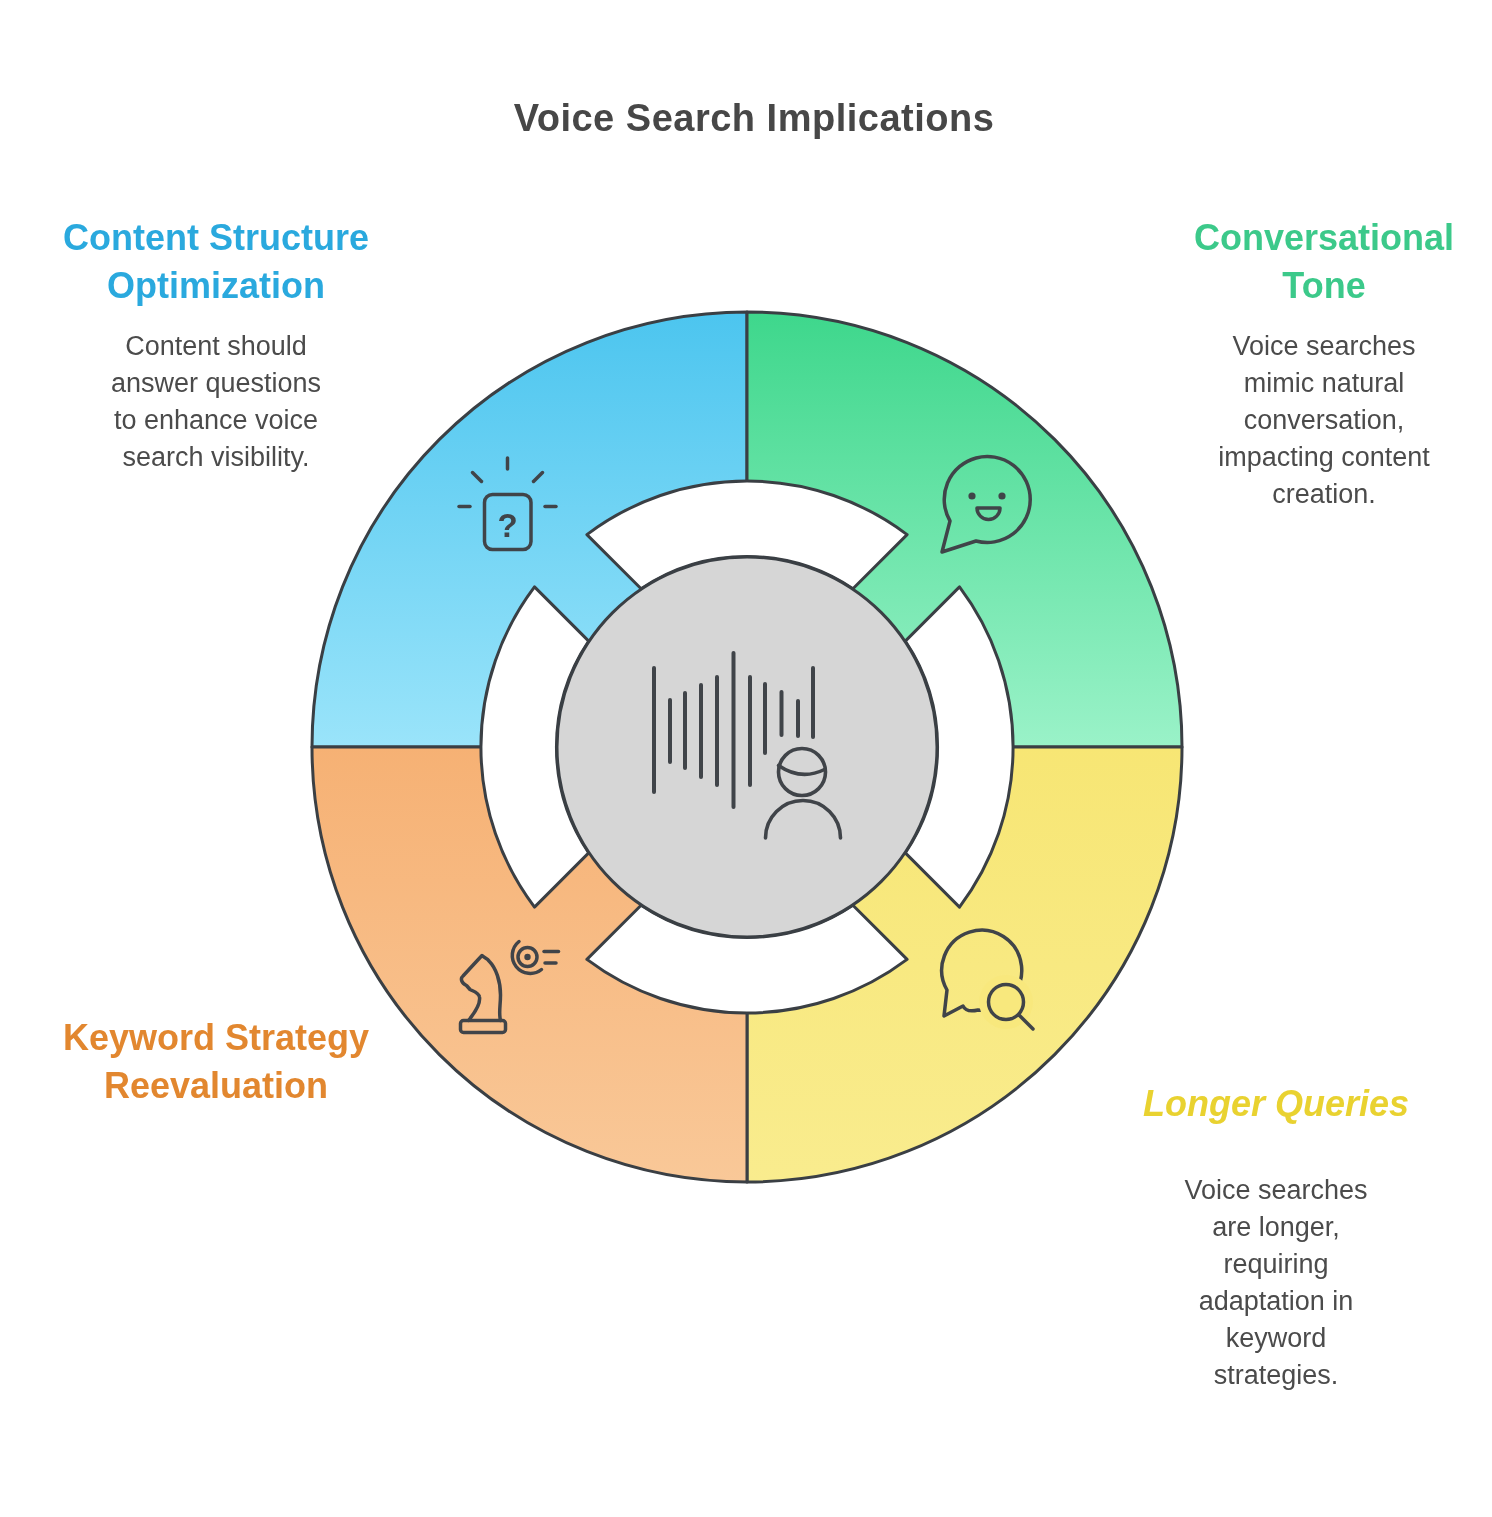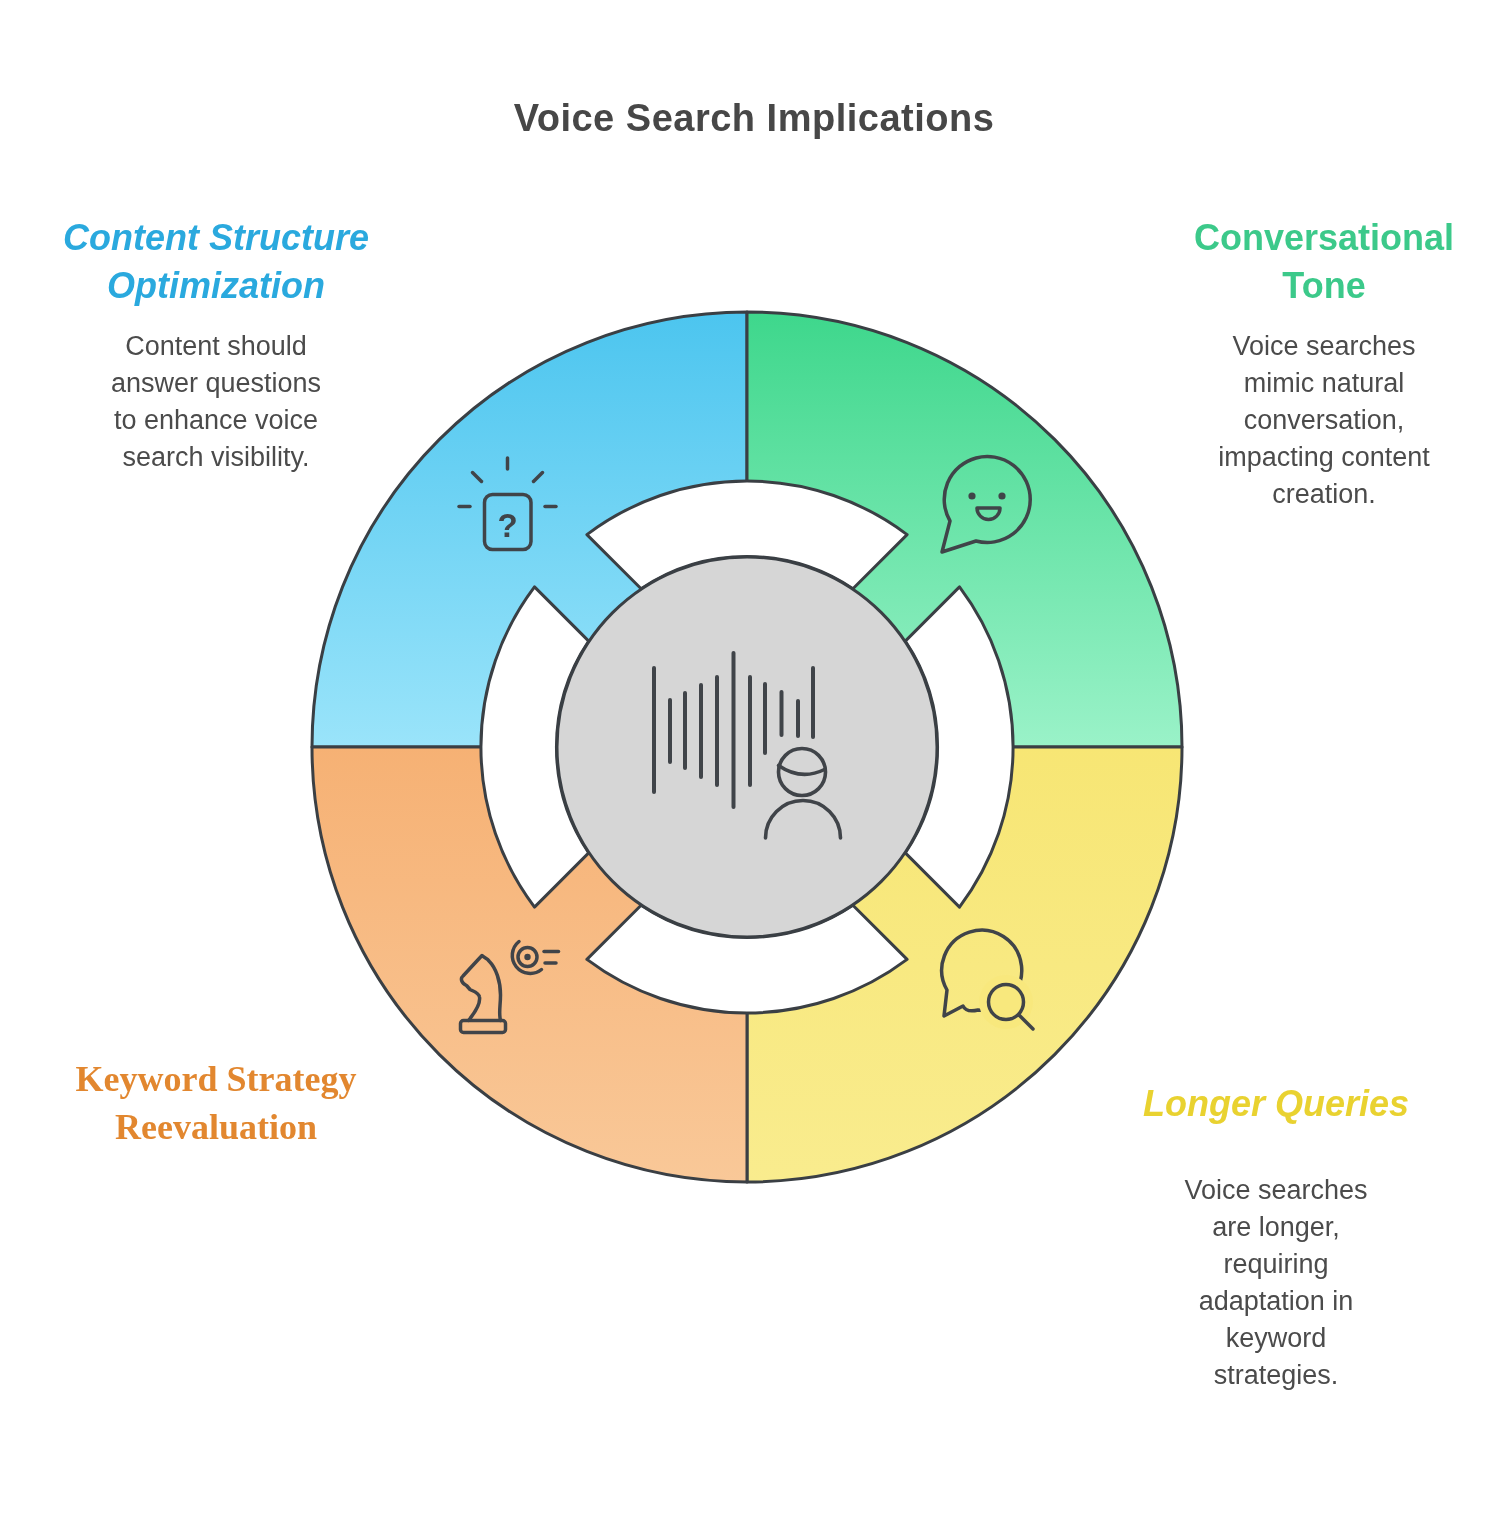--- a/index.html
+++ b/index.html
@@ -23,23 +23,23 @@
     white-space:pre-line;
   }
   .label-block .heading{
     font-size:36px;font-weight:bold;line-height:1.33;
   }
   .label-block .body{
     font-size:27px;color:#4b4b4b;line-height:1.37;
   }
   .pos-tl{left:22px;top:196px;}
   .pos-tr{left:1130px;top:196px;}
-  .pos-bl{left:22px;top:1038px;font-family:Liberation Serif, serif;}
+  .pos-bl{left:22px;top:996px;}
   .pos-br{left:1082px;top:1062px;}
-  .accent-blue{color:#2aa9de;font-style:italic;}
+  .accent-blue{color:#2aa9de;}
   .accent-green{color:#3cc98a;}
   .accent-orange{color:#e2872f;}
   .accent-yellow{color:#e9d230;font-style:italic;}
   .pos-br .body{margin-top:26px;}
 </style>
 </head>
 <body>
 
 <div class="canvas">
 

